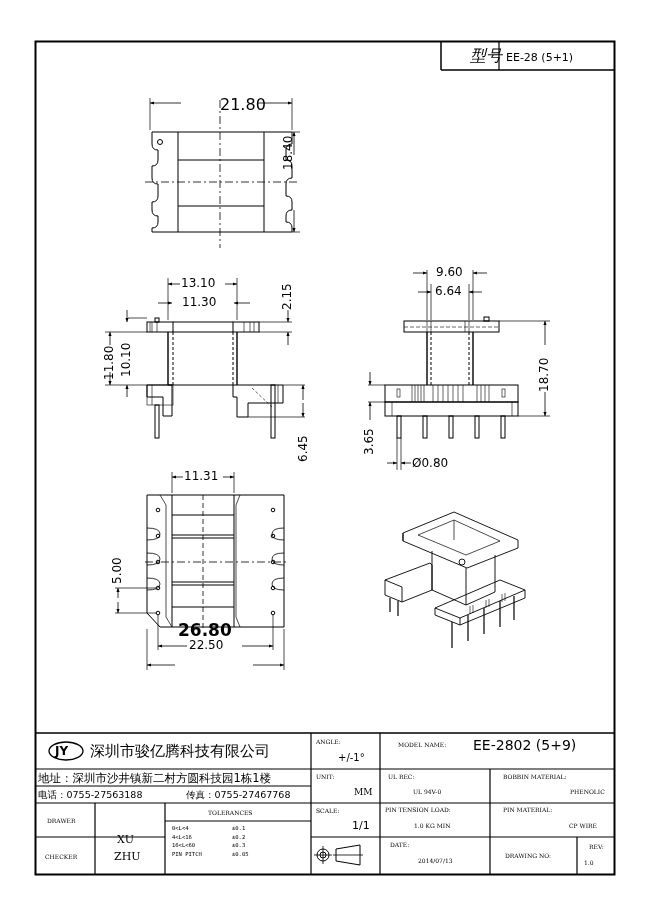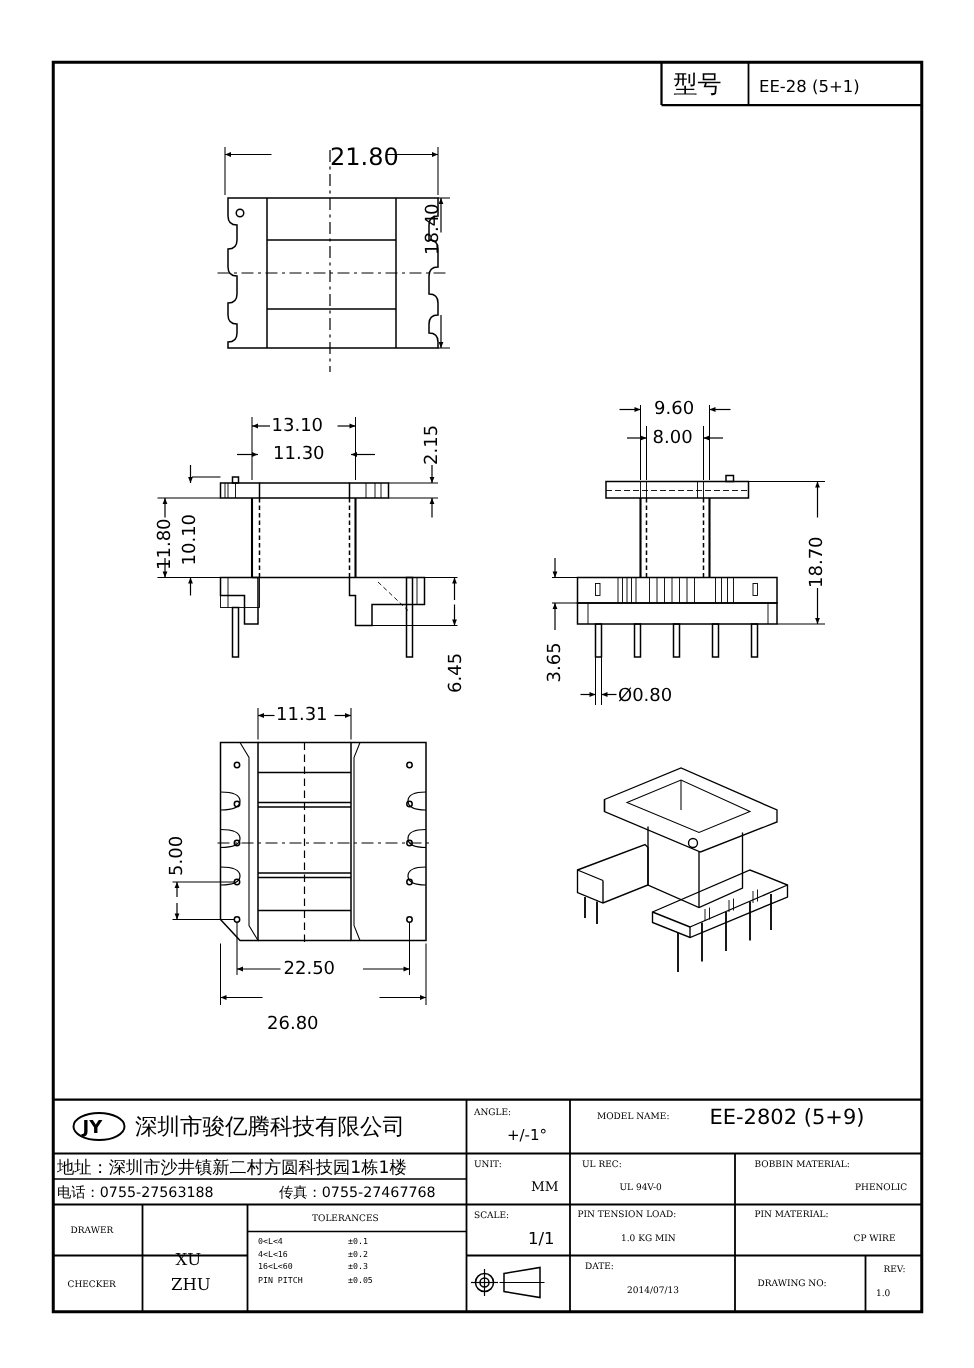--- a/index.html
+++ b/index.html
@@ -272,43 +272,43 @@
       <circle cx="323" cy="855" r="6"></circle>
       <circle cx="323" cy="855" r="3"></circle>
       <line x1="314" y1="855" x2="332" y2="855" stroke-width="0.8"></line>
       <line x1="323" y1="846" x2="323" y2="864" stroke-width="0.8"></line>
       <path d="M336,849 L360,845 L360,865 L336,861 Z"></path>
       <line x1="333" y1="855" x2="363" y2="855" stroke-width="0.8"></line>
     </g>
   </g>
 </svg>
 
-<div class="abs cn" style="left:449px;top:46px;font-size:16px;">型号</div>
+<div class="abs cn" style="left:470px;top:46px;font-size:16px;font-style:italic;">型号</div>
 <div class="abs" style="left:506px;top:51px;font-size:11px;font-family:'DejaVu Sans',sans-serif;">EE-28 (5+1)</div>
 
 <div class="abs" style="left:181px;top:95px;font-size:16px;font-family:'DejaVu Sans',sans-serif;margin-left:39px;">21.80</div>
 <div class="abs" style="left:281px;top:170px;font-size:12px;font-family:'DejaVu Sans',sans-serif;transform:rotate(-90deg);transform-origin:left top;">18.40</div>
 
 <div class="abs" style="left:181px;top:276px;font-size:12px;font-family:'DejaVu Sans',sans-serif;">13.10</div>
 <div class="abs" style="left:182px;top:295px;font-size:12px;font-family:'DejaVu Sans',sans-serif;">11.30</div>
 <div class="abs" style="left:280px;top:310px;font-size:12px;font-family:'DejaVu Sans',sans-serif;transform:rotate(-90deg);transform-origin:left top;">2.15</div>
 <div class="abs" style="left:102px;top:380px;font-size:12px;font-family:'DejaVu Sans',sans-serif;transform:rotate(-90deg);transform-origin:left top;">11.80</div>
 <div class="abs" style="left:119px;top:377px;font-size:12px;font-family:'DejaVu Sans',sans-serif;transform:rotate(-90deg);transform-origin:left top;">10.10</div>
 <div class="abs" style="left:296px;top:462px;font-size:12px;font-family:'DejaVu Sans',sans-serif;transform:rotate(-90deg);transform-origin:left top;">6.45</div>
 
 <div class="abs" style="left:436px;top:265px;font-size:12px;font-family:'DejaVu Sans',sans-serif;">9.60</div>
-<div class="abs" style="left:435px;top:284px;font-size:12px;font-family:'DejaVu Sans',sans-serif;">8.00</div>
+<div class="abs" style="left:435px;top:284px;font-size:12px;font-family:'DejaVu Sans',sans-serif;">6.64</div>
 <div class="abs" style="left:537px;top:392px;font-size:12px;font-family:'DejaVu Sans',sans-serif;transform:rotate(-90deg);transform-origin:left top;">18.70</div>
 <div class="abs" style="left:362px;top:455px;font-size:12px;font-family:'DejaVu Sans',sans-serif;transform:rotate(-90deg);transform-origin:left top;">3.65</div>
 <div class="abs" style="left:412px;top:456px;font-size:12px;font-family:'DejaVu Sans',sans-serif;">Ø0.80</div>
 
 <div class="abs" style="left:184px;top:469px;font-size:12px;font-family:'DejaVu Sans',sans-serif;">11.31</div>
 <div class="abs" style="left:110px;top:584px;font-size:12px;font-family:'DejaVu Sans',sans-serif;transform:rotate(-90deg);transform-origin:left top;">5.00</div>
 <div class="abs" style="left:189px;top:638px;font-size:12px;font-family:'DejaVu Sans',sans-serif;">22.50</div>
-<div class="abs" style="left:178px;top:675px;font-size:12px;font-family:'DejaVu Sans',sans-serif;">26.80</div>
+<div class="abs" style="left:178px;top:620px;font-size:17px;font-family:'DejaVu Sans',sans-serif;font-weight:bold;">26.80</div>
 
 <div class="abs" style="left:55px;top:744px;font-size:12px;font-weight:bold;font-family:'DejaVu Sans',sans-serif;">JY</div>
 <div class="abs cn" style="left:90px;top:742px;font-size:15px;">深圳市骏亿腾科技有限公司</div>
 <div class="abs cn" style="left:38px;top:771px;font-size:11.5px;">地址：深圳市沙井镇新二村方圆科技园1栋1楼</div>
 <div class="abs cn" style="left:38px;top:789px;font-size:9.5px;">电话：0755-27563188</div>
 <div class="abs cn" style="left:186px;top:789px;font-size:9.5px;">传真：0755-27467768</div>
 
 <div class="abs mono t7" style="left:47px;top:817px;">DRAWER</div>
 <div class="abs" style="left:117px;top:814px;font-size:11px;font-family:'DejaVu Serif',serif;margin-top:19px;">XU</div>
 <div class="abs mono t7" style="left:45px;top:853px;">CHECKER</div>

